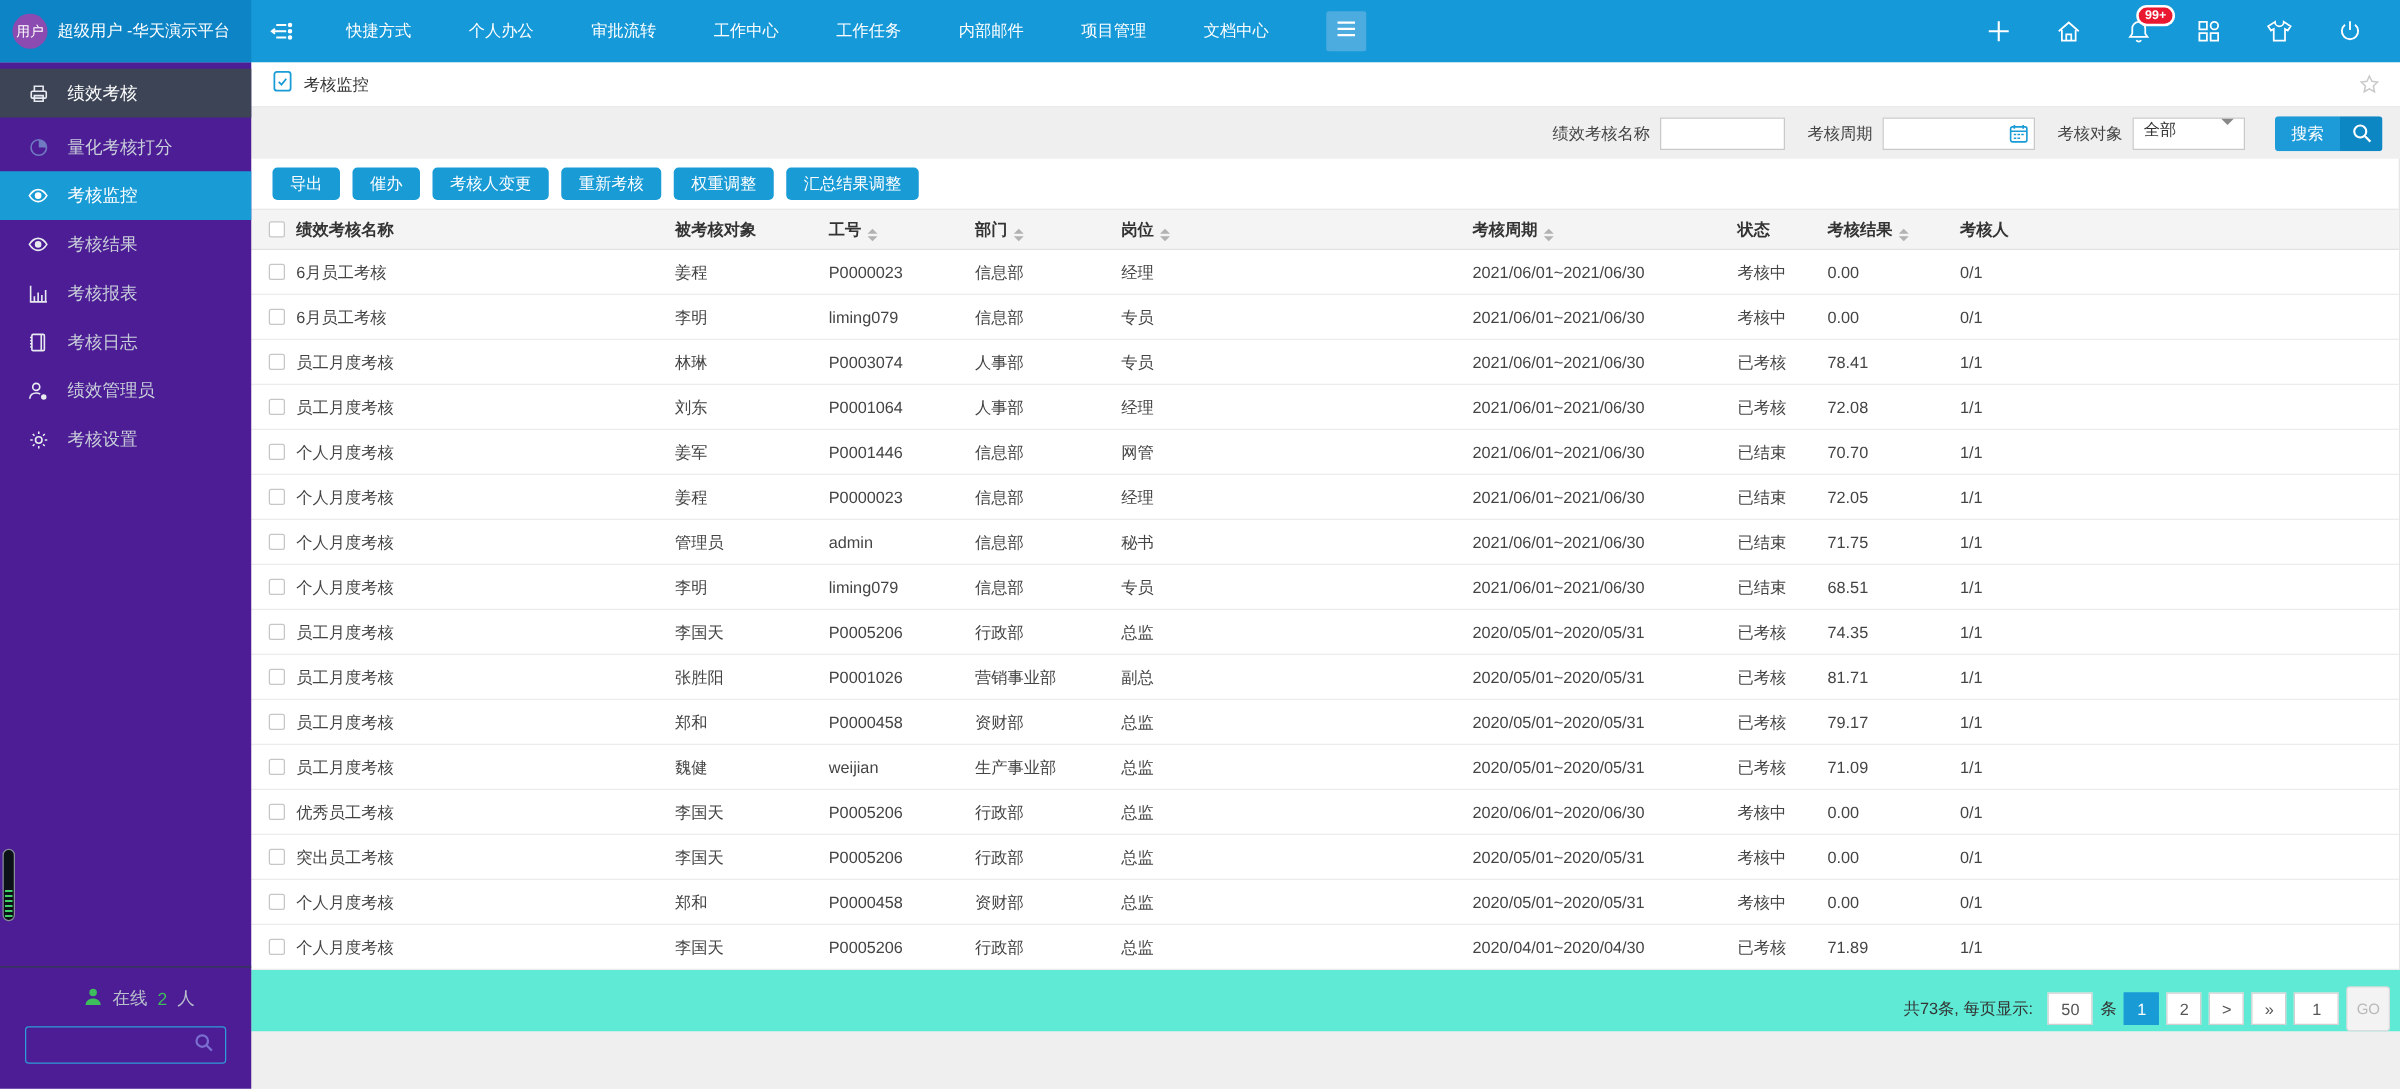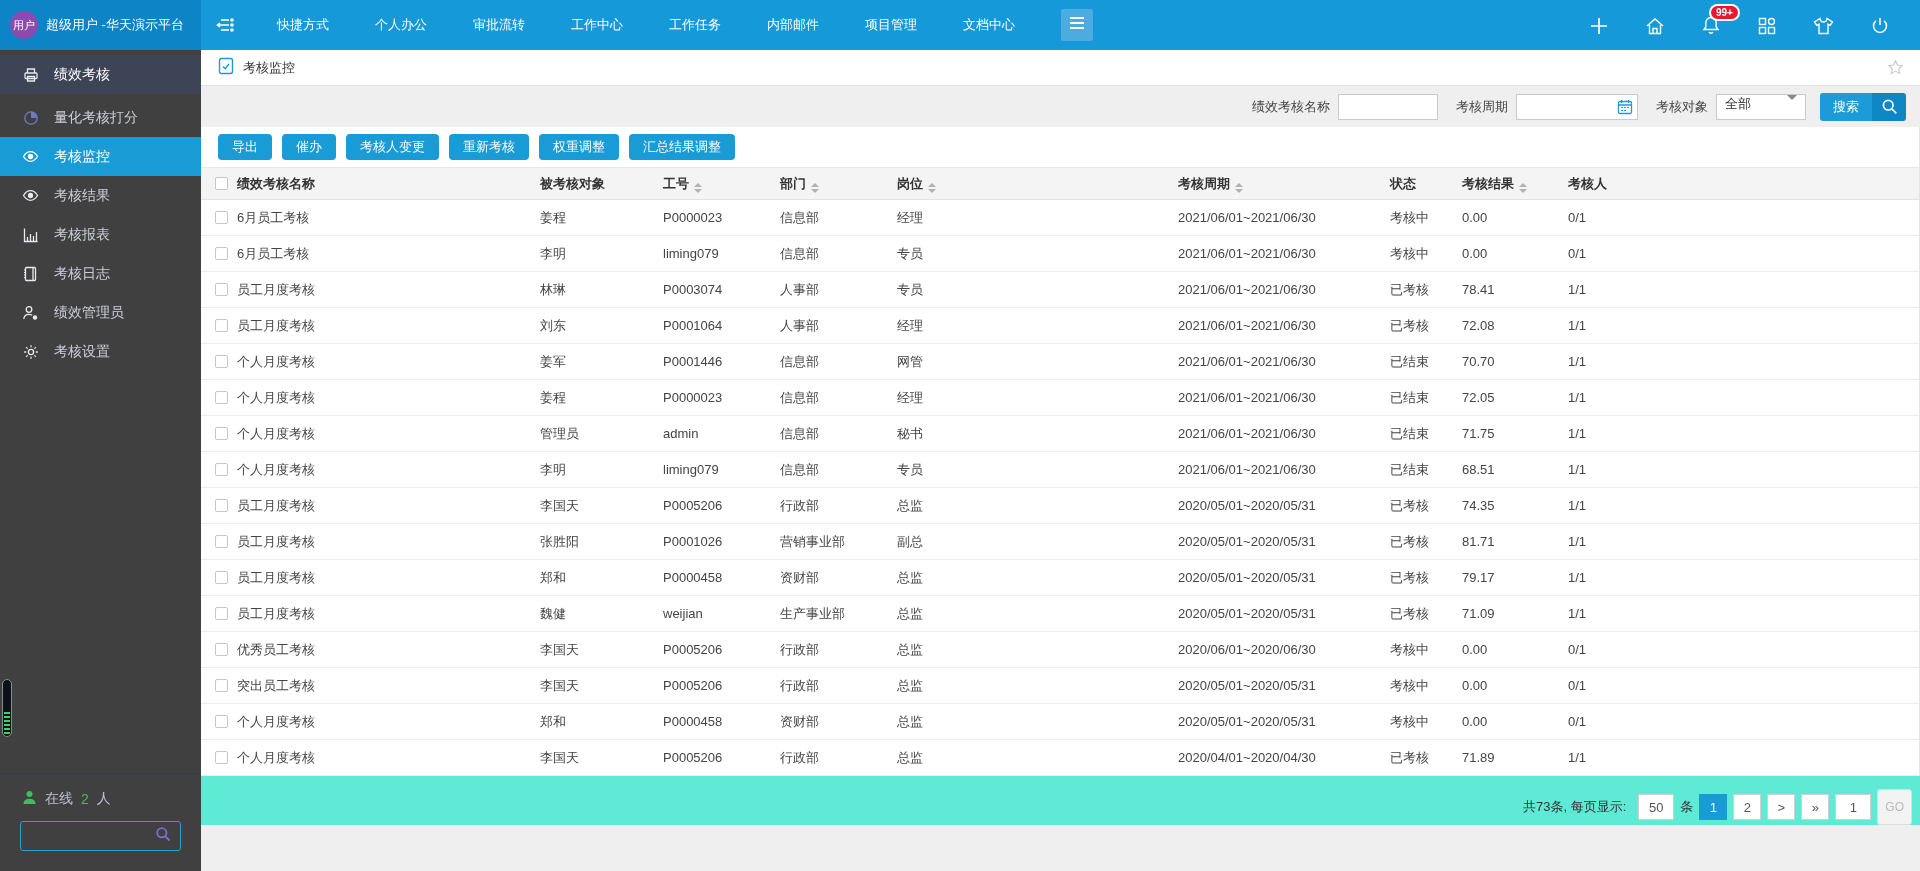--- a/index.html
+++ b/index.html
@@ -11,40 +11,40 @@
   .logo-area { width:201px; height:50px; background:#0d84c6; display:flex; align-items:center;
     padding-left:10px; gap:8px; flex-shrink:0; }
   .avatar { width:28px; height:28px; border-radius:50%; background:#8c4bb0; color:#fff;
     font-size:11px; display:flex; align-items:center; justify-content:center; flex-shrink:0; }
   .app-title { font-size:13px; white-space:nowrap; }
   .collapse-btn { margin-left:14px; cursor:pointer; display:flex; align-items:center; }
   .topnav { display:flex; gap:46px; margin-left:42px; }
   .nav-item { font-size:13px; cursor:pointer; white-space:nowrap; }
   .more-btn { width:32px; height:32px; background:#4cabdf; border-radius:2px; margin-left:46px;
     display:flex; align-items:center; justify-content:center; cursor:pointer; }
-  .top-right { margin-left:auto; margin-right:30px; display:flex; align-items:flex-end; gap:36px; }
+  .top-right { margin-left:auto; margin-right:30px; display:flex; align-items:flex-start; gap:36px; }
   .tb-ic { display:flex; align-items:center; cursor:pointer; position:relative; }
   .badge { position:absolute; top:-9px; left:10px; background:#e9172f; color:#fff; font-size:10px;
     font-weight:bold; padding:1px 5px; border-radius:9px; box-shadow:0 0 0 2px #fff; }
 
   
-  .sidebar { position:absolute; left:0; top:50px; bottom:0; width:201px; background:#404040;
+  .sidebar { position:absolute; left:0; top:50px; bottom:0; width:201px; background:#4c1d95;
     display:flex; flex-direction:column; padding-top:5px; }
   .side-item { height:39px; display:flex; align-items:center; gap:15px; padding-left:22px;
     color:#c9cfda; font-size:14px; cursor:pointer; white-space:nowrap; }
   .side-item.group { background:#3c4456; color:#fff; margin-bottom:4px; }
   .side-item.active { background:#199bd6; color:#fff; }
   .side-ico { width:17px; height:17px; display:flex; align-items:center; justify-content:center; }
   .battery { position:absolute; left:2px; top:629px; width:10px; height:58px;
     border:1px solid #878d98; border-radius:5px; background:#0c1118; overflow:hidden; }
   .battery-fill { position:absolute; bottom:2px; left:1px; right:1px; height:22px;
     background:repeating-linear-gradient(to bottom,#3fd06a 0 2px,transparent 2px 4px); }
   .side-bottom { margin-top:auto; border-top:1px solid #333d4d; padding:16px 0 20px; }
   .online-row { display:flex; align-items:center; gap:8px; padding-left:22px;
-    color:#b9c0cc; font-size:14px; }
+    color:#b9c0cc; font-size:14px;justify-content:center; }
   .online-count { color:#3dbd5b; }
   .side-search { margin:13px 20px 0; height:30px; border:1px solid #2f9bd6; border-radius:3px;
     display:flex; align-items:center; padding:0 9px; }
   .side-search input { flex:1; background:transparent; border:none; outline:none;
     color:#dfe3ea; font-size:13px; min-width:0; }
 
   
   .main { margin-left:201px; height:821px; display:flex; flex-direction:column; }
   .breadcrumb { height:36px; background:#fff; border-bottom:1px solid #e3e3e3;
     display:flex; align-items:center; gap:8px; padding:0 16px; }
@@ -57,21 +57,21 @@
   .f-input { height:26px; background:#fff; border:1px solid #c9c9c9; font-size:13px;
     padding:0 6px; color:#333; outline:none; }
   .f-input.name { width:100px; }
   .period-wrap { position:relative; width:122px; height:26px; }
   .period-wrap input { width:100%; height:100%; padding-right:26px; }
   .cal-ic { position:absolute; right:5px; top:5px; cursor:pointer; }
   .f-select { width:90px; height:26px; background:#fff; border:1px solid #c9c9c9;
     display:flex; padding:0 8px; font-size:13px; color:#333; cursor:pointer; }
   .f-select .caret { margin-left:auto; width:0; height:0; border-left:5px solid transparent;
     border-right:5px solid transparent; border-top:5px solid #888; }
-  .search-btn { height:28px; display:flex; border-radius:3px; overflow:hidden; cursor:pointer; margin-left:6px; }
+  .search-btn { height:28px; display:flex; border-radius:3px; overflow:hidden; cursor:pointer; margin-left:16px; }
   .search-btn .txt { background:#1d9ad8; color:#fff; font-size:13px; display:flex;
     align-items:center; padding:0 13px; }
   .search-btn .ic { background:#0d87c4; width:34px; display:flex; align-items:center; justify-content:center; }
 
   .panel { background:#fff; border-right:1px solid #e5e5e5; }
   .toolbar { padding:7px 0 7px 17px; display:flex; gap:10px; }
   .tb-btn { height:26px; background:#199bd6; color:#fff; border:none; border-radius:4px;
     font-size:13px; padding:0 14px; cursor:pointer;
     font-family:"Liberation Sans","DejaVu Sans",sans-serif; }
 

